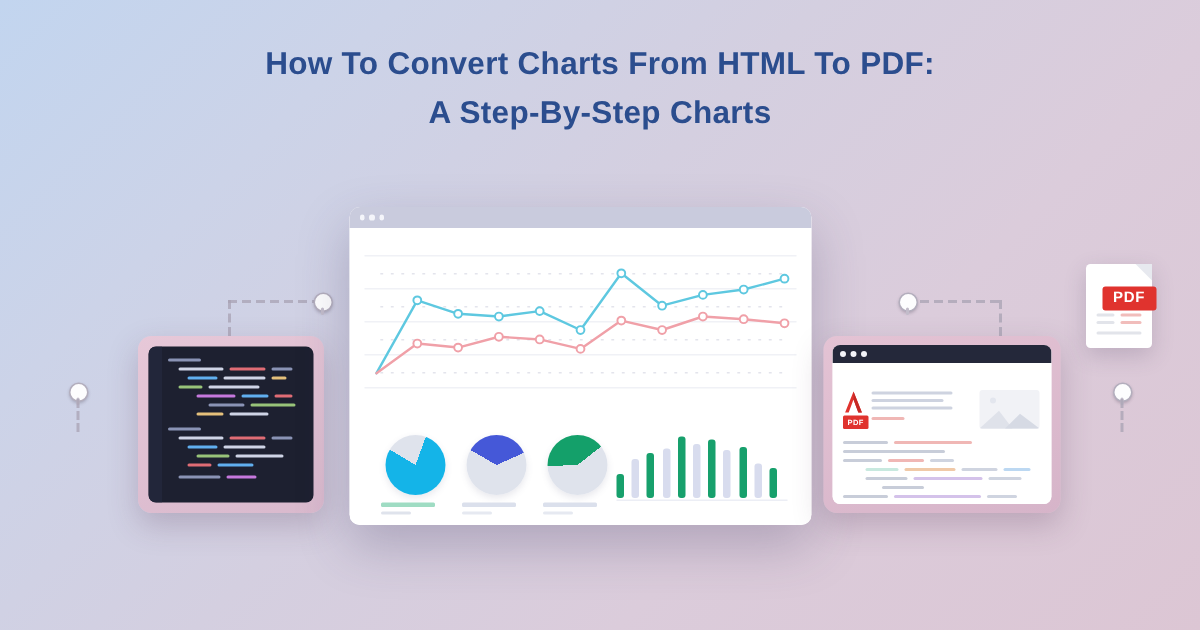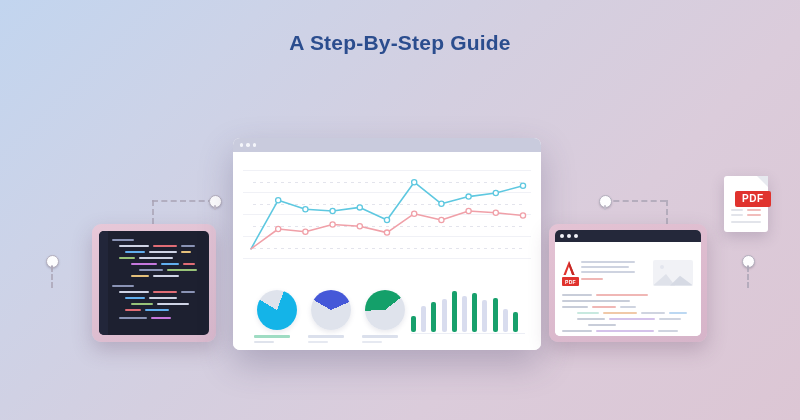--- a/index.html
+++ b/index.html
@@ -100,21 +100,22 @@
   #adobe-mark{position:absolute;left:7px;top:18px;width:14px;height:16px;}
   #pdf-chip{position:absolute;left:7px;top:35px;background:#e0332e;color:#fff;
     font-size:5px;font-weight:bold;padding:1.5px 3px;border-radius:1px;letter-spacing:.3px;}
 </style>
 </head>
 <body>
 
 <div id="stage" style="background: linear-gradient(135deg, rgb(194, 213, 239) 0%, rgb(204, 211, 232) 22%, rgb(212, 207, 224) 45%, rgb(219, 204, 219) 68%, rgb(220, 198, 212) 100%);">
 
   <div id="title" style="color: rgb(43, 77, 142);">
-    <span class="l2">A Step-By-Step Guide</span>
+    <span>How To Convert Charts From HTML To PDF:</span>
+    <span class="l2">A Step-By-Step Charts</span>
   </div>
 
 
   <div class="fileicon" style="left:724px;top:176px;">
     <span class="fold"></span>
     <span class="badge pdf">PDF</span>
     <span class="ln" style="left:7px;top:33px;width:12px;background:#e2e4ea;"></span>
     <span class="ln" style="left:7px;top:38px;width:12px;background:#e2e4ea;"></span>
     <span class="ln" style="left:23px;top:33px;width:14px;background:#f1bdbb;"></span>
     <span class="ln" style="left:23px;top:38px;width:14px;background:#f1bdbb;"></span>

